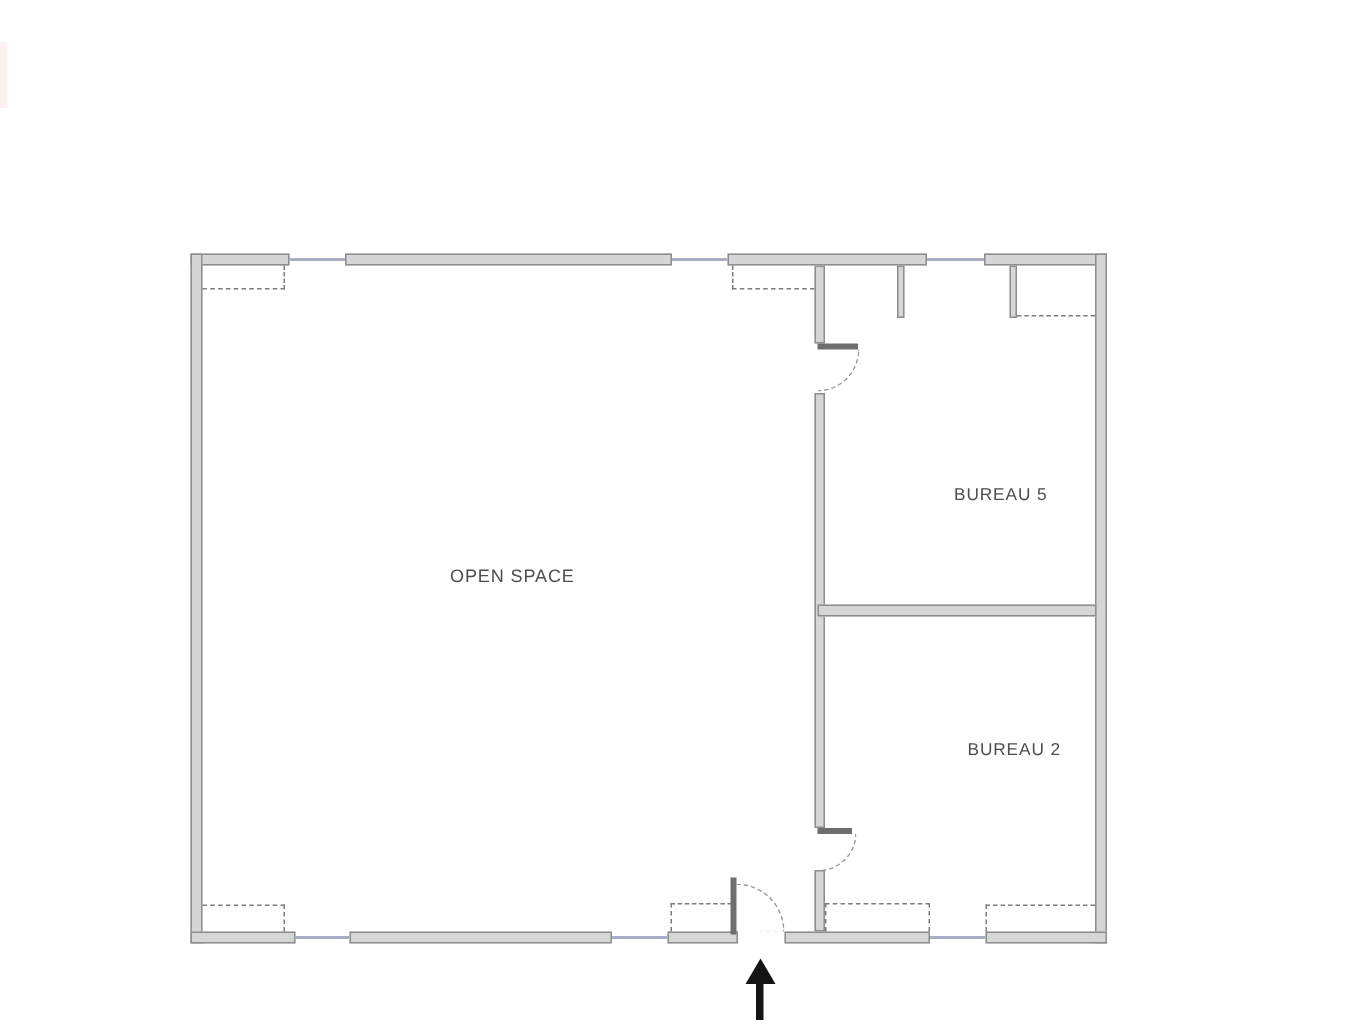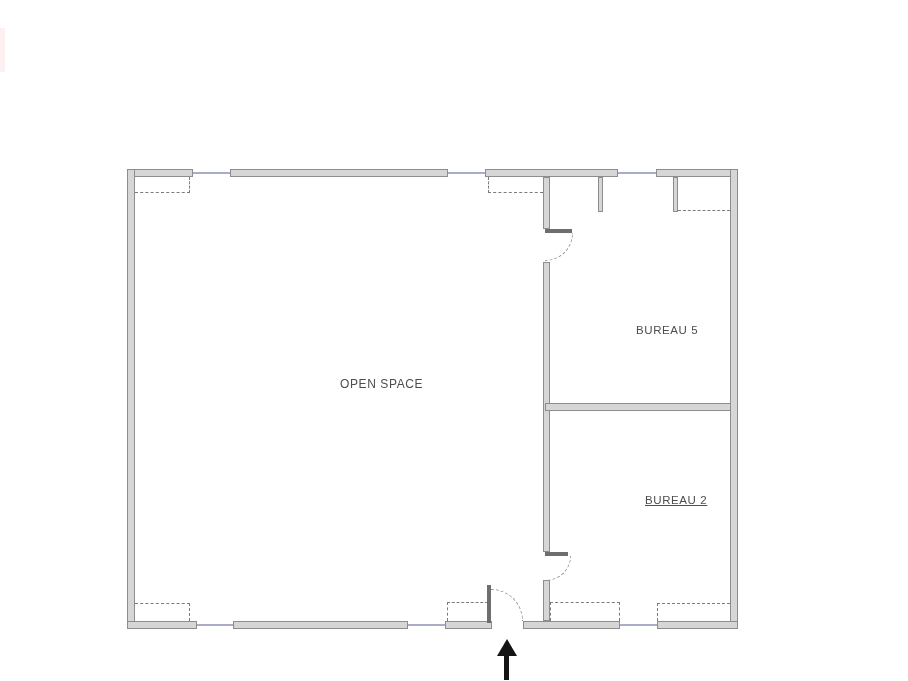--- a/index.html
+++ b/index.html
@@ -120,22 +120,22 @@
 
   <div class="door-panel" style="left:545px;top:229px;width:27px;height:4px;"></div>
   <div class="door-arc arc-br" style="left:545px;top:233px;width:28px;height:28px;"></div>
 
   <div class="door-panel" style="left:545px;top:552px;width:23px;height:4px;"></div>
   <div class="door-arc arc-br" style="left:545px;top:556px;width:26px;height:25px;"></div>
 
   <div class="door-panel" style="left:487px;top:585px;width:4px;height:38px;"></div>
   <div class="door-arc arc-tr" style="left:491px;top:589px;width:32px;height:32px;"></div>
 
-  <div class="room-label" style="left:300px;top:377px;margin-left:40px;">OPEN SPACE</div>
+  <div class="room-label" style="left:300px;top:377px;">OPEN SPACE</div>
   <div class="room-label" style="left:636px;top:324px;font-size:11.5px;">BUREAU 5</div>
-  <div class="room-label" style="left:645px;top:494px;font-size:11.5px;text-decoration:underline;">BUREAU 2</div>
+  <div class="room-label" style="left:645px;top:494px;font-size:11.5px;">BUREAU 2</div>
 
   <div>
     <div class="arrow-head" style="left:497px;top:639px;"></div>
     <div class="arrow-shaft" style="left:504px;top:654px;width:5px;height:26px;"></div>
   </div>
 
 </div>
 
 </body></html>

